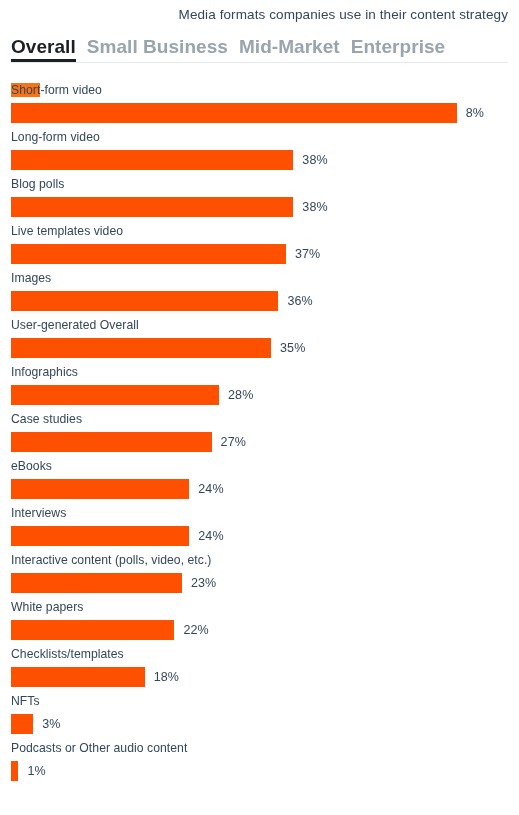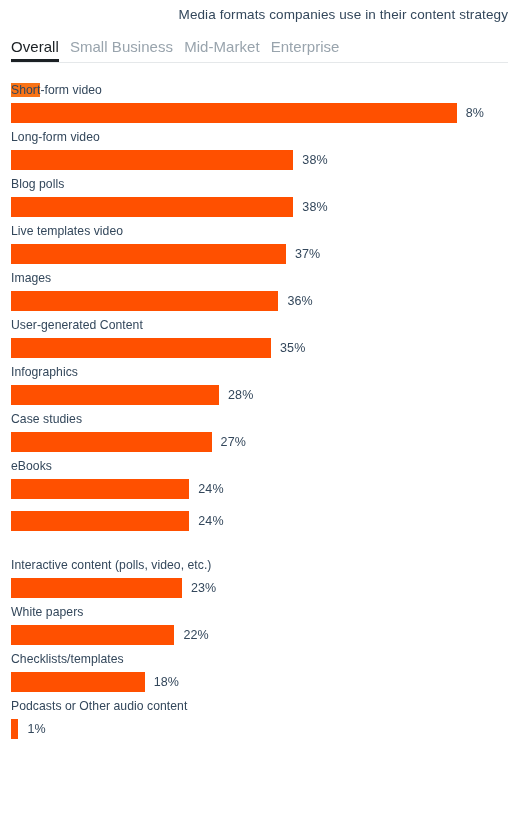--- a/index.html
+++ b/index.html
@@ -42,24 +42,24 @@
     margin-top: 15px;
     height: 25px;
   }
   .tabs {
     display: flex;
     align-items: flex-start;
     gap: 11px;
     height: 20px;
   }
   .tab {
-    font-size: 15px;
+    font-size: 19px;
     line-height: 18px;
     color: #99a4ad;
-    font-weight: 400;
+    font-weight: 700;
     letter-spacing: 0.05px;
     white-space: nowrap;
     cursor: pointer;
     user-select: none;
     position: relative;
     padding-bottom: 4px;
   }
   .tab.active {
     color: #1b2024;
   }
@@ -176,21 +176,21 @@
         </div>
       </div>
       <div class="bar-row">
         <div class="bar-label">Images</div>
         <div class="bar-line">
           <div class="bar" style="width: 267.48px; background: rgb(255, 80, 0);"></div>
           <div class="bar-value">36%</div>
         </div>
       </div>
       <div class="bar-row">
-        <div class="bar-label">User-generated Content</div>
+        <div class="bar-label">User-generated Overall</div>
         <div class="bar-line">
           <div class="bar" style="width: 260.05px; background: rgb(255, 80, 0);"></div>
           <div class="bar-value">35%</div>
         </div>
       </div>
       <div class="bar-row">
         <div class="bar-label">Infographics</div>
         <div class="bar-line">
           <div class="bar" style="width: 208.04px; background: rgb(255, 80, 0);"></div>
           <div class="bar-value">28%</div>
@@ -204,20 +204,21 @@
         </div>
       </div>
       <div class="bar-row">
         <div class="bar-label">eBooks</div>
         <div class="bar-line">
           <div class="bar" style="width: 178.32px; background: rgb(255, 80, 0);"></div>
           <div class="bar-value">24%</div>
         </div>
       </div>
       <div class="bar-row">
+        <div class="bar-label">Interviews</div>
         <div class="bar-line">
           <div class="bar" style="width: 178.32px; background: rgb(255, 80, 0);"></div>
           <div class="bar-value">24%</div>
         </div>
       </div>
       <div class="bar-row">
         <div class="bar-label">Interactive content (polls, video, etc.)</div>
         <div class="bar-line">
           <div class="bar" style="width: 170.89px; background: rgb(255, 80, 0);"></div>
           <div class="bar-value">23%</div>
@@ -231,20 +232,27 @@
         </div>
       </div>
       <div class="bar-row">
         <div class="bar-label">Checklists/templates</div>
         <div class="bar-line">
           <div class="bar" style="width: 133.74px; background: rgb(255, 80, 0);"></div>
           <div class="bar-value">18%</div>
         </div>
       </div>
       <div class="bar-row">
+        <div class="bar-label">NFTs</div>
+        <div class="bar-line">
+          <div class="bar" style="width: 22.29px; background: rgb(255, 80, 0);"></div>
+          <div class="bar-value">3%</div>
+        </div>
+      </div>
+      <div class="bar-row">
         <div class="bar-label">Podcasts or Other audio content</div>
         <div class="bar-line">
           <div class="bar" style="width: 7.43px; background: rgb(255, 80, 0);"></div>
           <div class="bar-value">1%</div>
         </div>
       </div>
     </div>
 
 </div>
 

